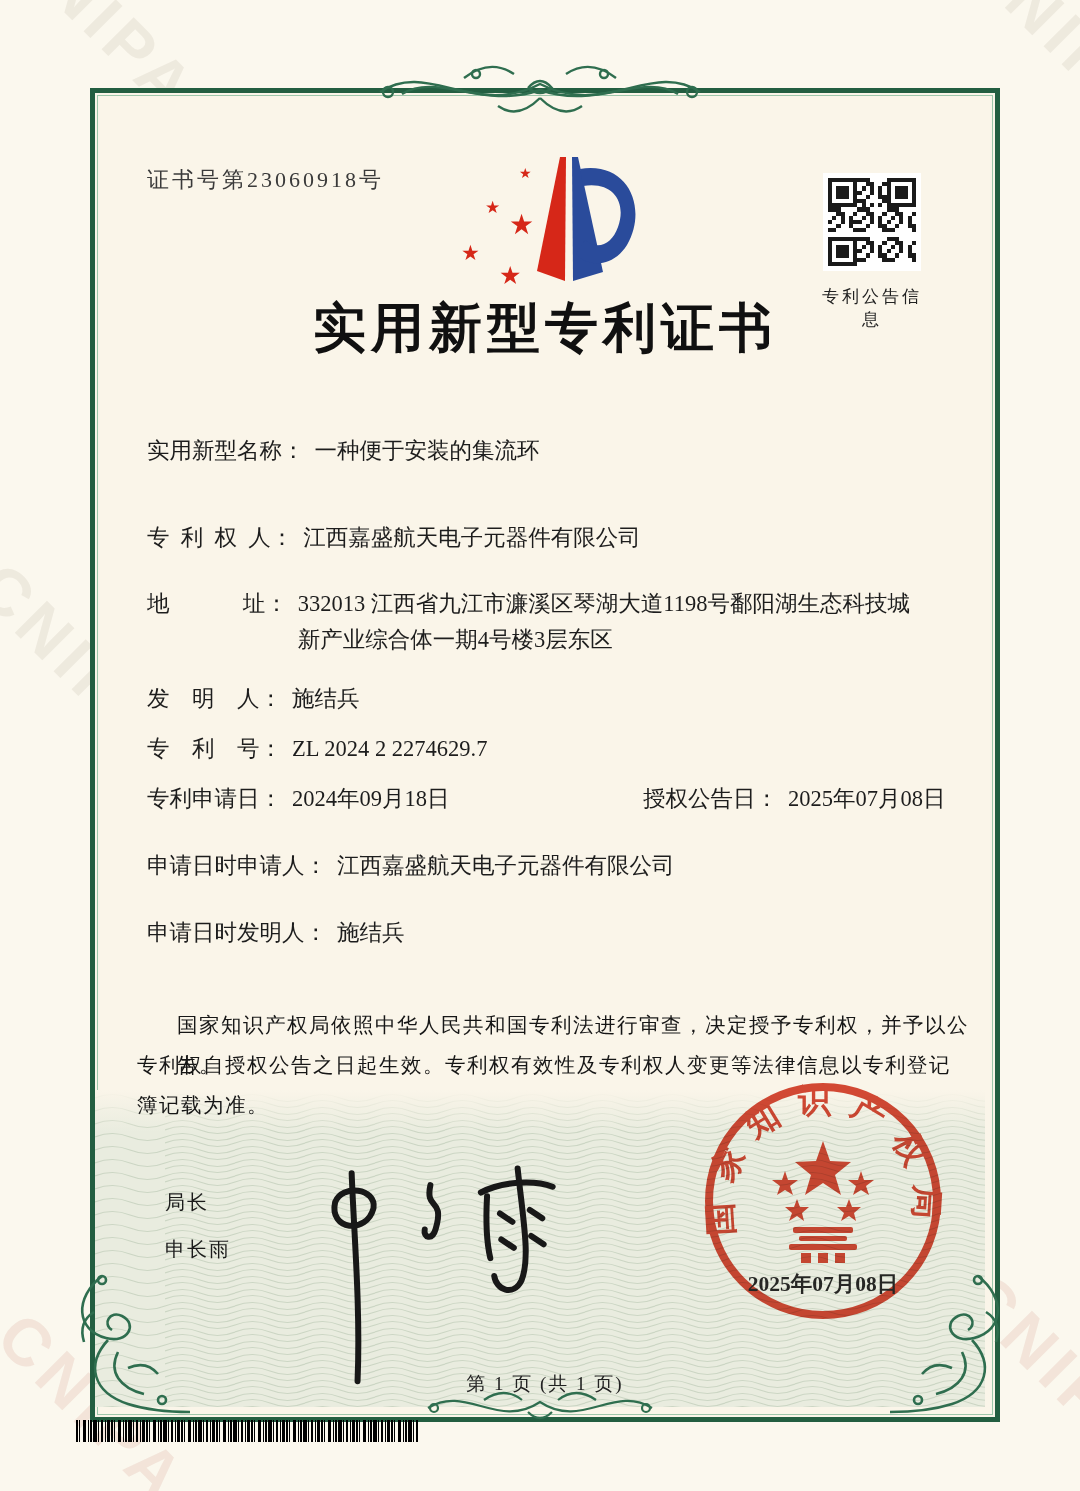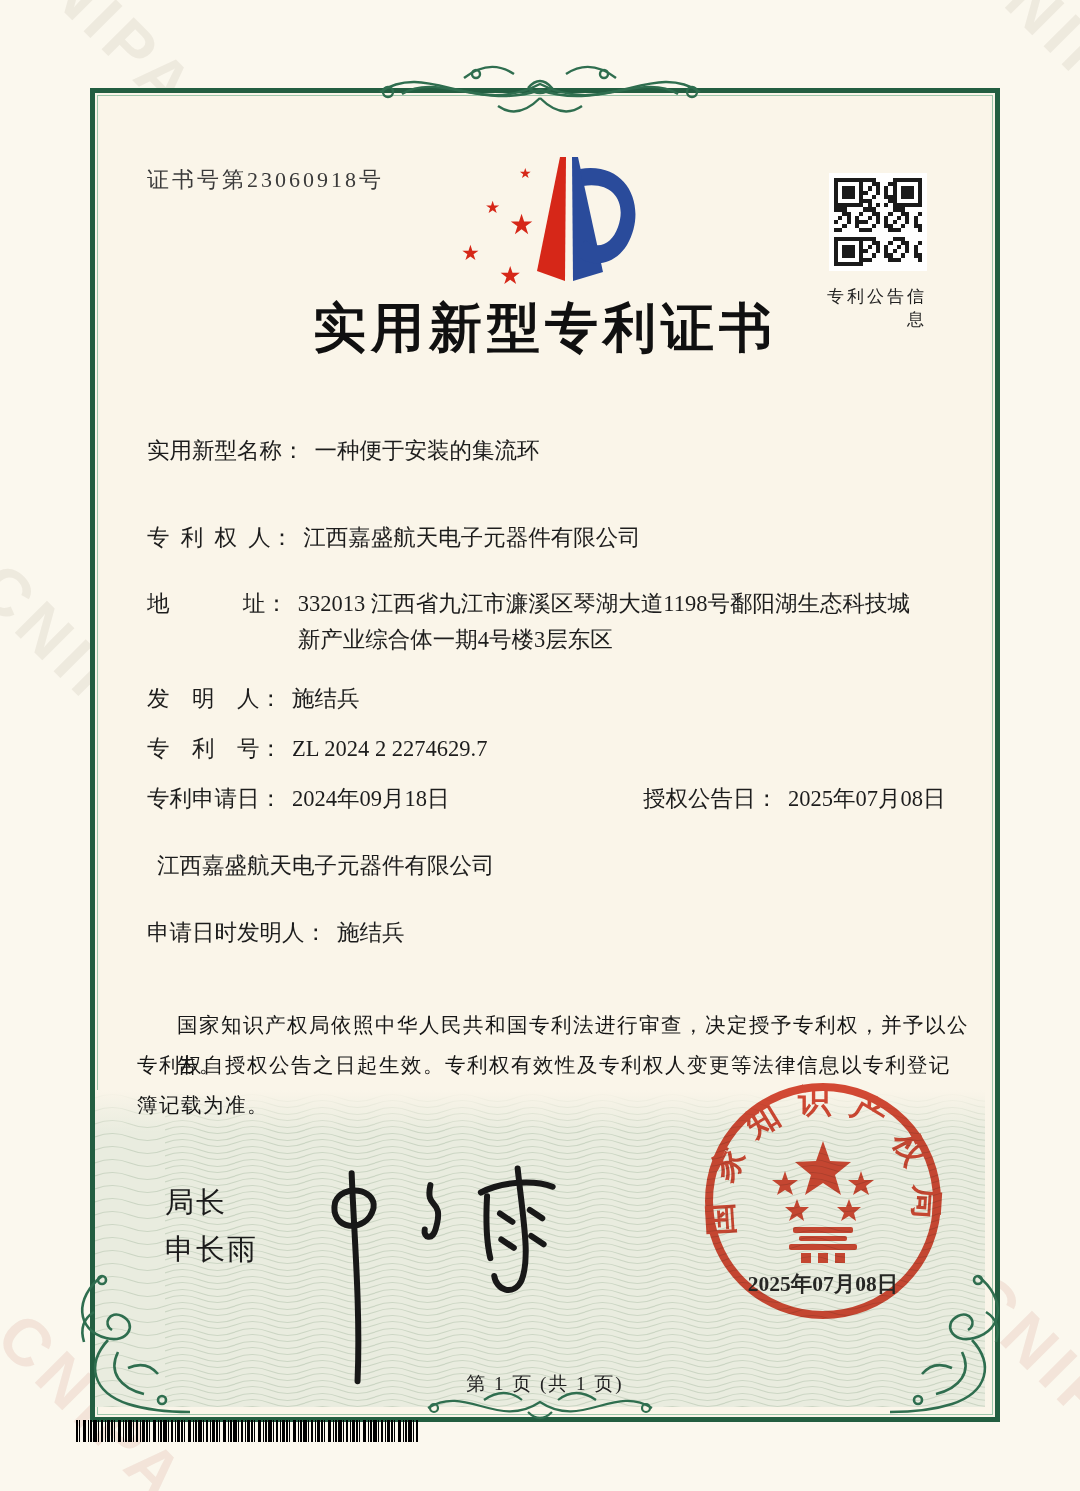--- a/index.html
+++ b/index.html
@@ -11,36 +11,36 @@
   .wm.pink{color:rgba(213,158,147,.22);}
   .frame{position:absolute;left:90px;top:88px;width:900px;height:1324px;
          border:5px solid #235e41;background:#faf5e9;z-index:2;}
   .frame::before{content:"";position:absolute;inset:2px;border:1px solid #9ec7ab;pointer-events:none;}
   .inner{position:absolute;inset:0;}
   .certno{position:absolute;left:52px;top:72px;font-size:22px;letter-spacing:3px;color:#3a3a3a;z-index:5;}
   
   .logo{position:absolute;left:352px;top:58px;width:212px;height:150px;z-index:5;}
   .logo .star{position:absolute;color:#d62718;line-height:1;}
   
-  .qrblock{position:absolute;left:722px;top:80px;width:110px;text-align:right;z-index:5;}
+  .qrblock{position:absolute;left:722px;top:80px;width:110px;text-align:center;z-index:5;}
   .qrblock svg{background:#fff;padding:5px;}
   .qrcap{margin-top:10px;font-size:17px;letter-spacing:3px;color:#222;}
   .title{position:absolute;left:0;top:200px;width:100%;text-align:center;font-size:53px;
          font-weight:bold;letter-spacing:5px;color:#101010;z-index:5;}
   
   .row{position:absolute;left:52px;display:flex;font-size:22.5px;color:#1d1d1d;z-index:5;line-height:36px;}
   .row .lab{flex:0 0 auto;white-space:pre;}
   .row .val{margin-left:10px;max-width:640px;}
   .rcol{left:548px;}
   .legal{position:absolute;left:42px;width:816px;font-size:20.5px;line-height:40px;
          letter-spacing:1.5px;color:#161616;z-index:5;}
   
   .band{position:absolute;left:0px;top:997px;width:890px;height:317px;z-index:3;}
   .director{position:absolute;left:70px;top:1086px;z-index:6;
-            font-family:"Liberation Sans","DejaVu Sans",sans-serif;font-size:29px;
+            font-family:"Liberation Sans","DejaVu Sans",sans-serif;font-size:20px;
             line-height:47px;color:#1b1b1b;letter-spacing:2px;}
   .sig{position:absolute;left:200px;top:1040px;z-index:6;}
   .seal{position:absolute;left:606px;top:986px;width:244px;height:244px;z-index:7;
         mix-blend-mode:multiply;opacity:.94;}
   .pagefoot{position:absolute;left:0;top:1278px;width:100%;text-align:center;
             font-size:19px;letter-spacing:2px;color:#222;z-index:6;}
   .flour{position:absolute;z-index:4;pointer-events:none;}
   .barcode{position:absolute;left:76px;top:1420px;width:346px;height:22px;z-index:5;}
   .barcode i{position:absolute;top:0;height:100%;background:#000;}
 </style>
@@ -333,20 +333,21 @@
       </div>
       <div class="row" style="top:688px">
         <span class="lab">专利申请日：</span>
         <span class="val">2024年09月18日</span>
       </div>
       <div class="row rcol" style="top:688px">
         <span class="lab">授权公告日：</span>
         <span class="val">2025年07月08日</span>
       </div>
       <div class="row" style="top:755px">
+        <span class="lab">申请日时申请人：</span>
         <span class="val">江西嘉盛航天电子元器件有限公司</span>
       </div>
       <div class="row" style="top:822px">
         <span class="lab">申请日时发明人：</span>
         <span class="val">施结兵</span>
       </div>
 
       <div class="legal" style="top:952px">专利权自授权公告之日起生效。专利权有效性及专利权人变更等法律信息以专利登记簿记载为准。</div>
       <div class="legal" style="top:912px;padding-left:40px;">国家知识产权局依照中华人民共和国专利法进行审查，决定授予专利权，并予以公告。</div>
 

